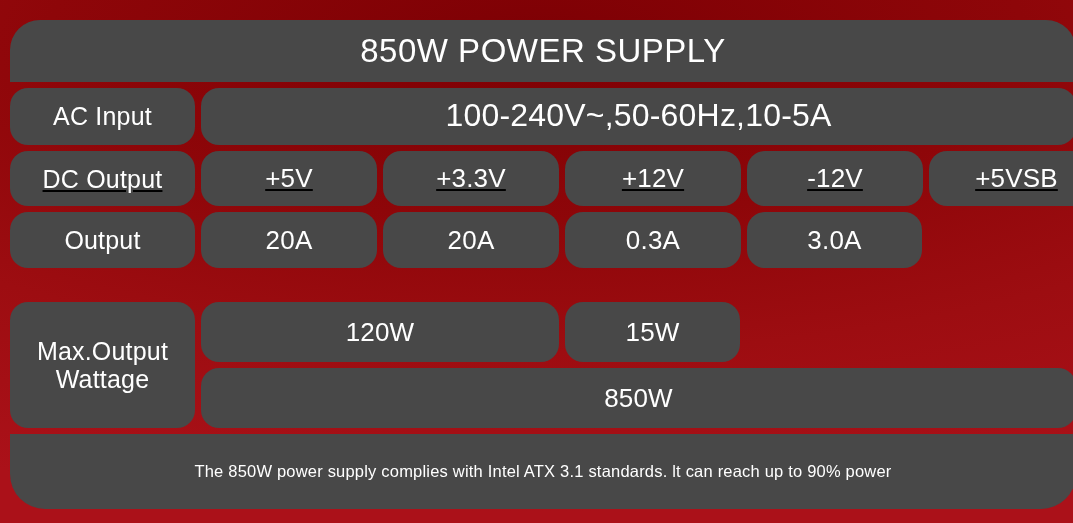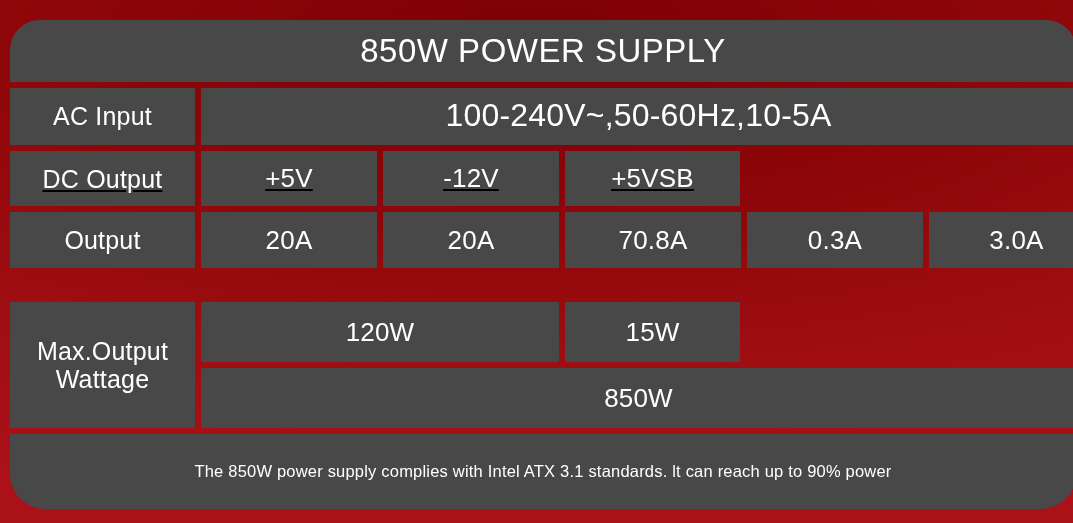--- a/index.html
+++ b/index.html
@@ -47,20 +47,21 @@
     background: #484848;
     color: #ffffff;
     display: flex;
     align-items: center;
     justify-content: center;
     text-align: center;
     box-sizing: border-box;
     line-height: 1.12;
     font-weight: 400;
     letter-spacing: 0.2px;
+    border-radius: 18px;
   }
 
   
   .row-title { height: 68px; }
   .cell-title {
     width: 100%;
     height: 100%;
     border-radius: 30px 30px 0 0;
     font-size: 33px;
     letter-spacing: 0.5px;
@@ -140,29 +141,30 @@
     </div>
 
     <div class="row row-ac">
       <div class="cell cell-label">AC Input</div>
       <div class="cell cell-wide">100-240V~,50-60Hz,10-5A</div>
     </div>
 
     <div class="row row-dc">
       <div class="cell cell-label">DC Output</div>
       <div class="cell cell-val c-5v">+5V</div>
+      <div class="cell cell-val c-33v">+3.3V</div>
+      <div class="cell cell-val c-12v">+12V</div>
       <div class="cell cell-val c-n12v">-12V</div>
       <div class="cell cell-val c-5vsb">+5VSB</div>
     </div>
 
     <div class="row row-cur">
       <div class="cell cell-label">Output</div>
       <div class="cell cell-val c-5v">20A</div>
       <div class="cell cell-val c-33v">20A</div>
-      <div class="cell cell-val c-12v">70.8A</div>
       <div class="cell cell-val c-n12v">0.3A</div>
       <div class="cell cell-val c-5vsb">3.0A</div>
     </div>
 
     <div class="row row-watt">
       <div class="cell watt-label">Max.Output
 Wattage</div>
       <div class="watt-right">
         <div class="watt-sub">
           <div class="cell cell-val c-span2">120W</div>

